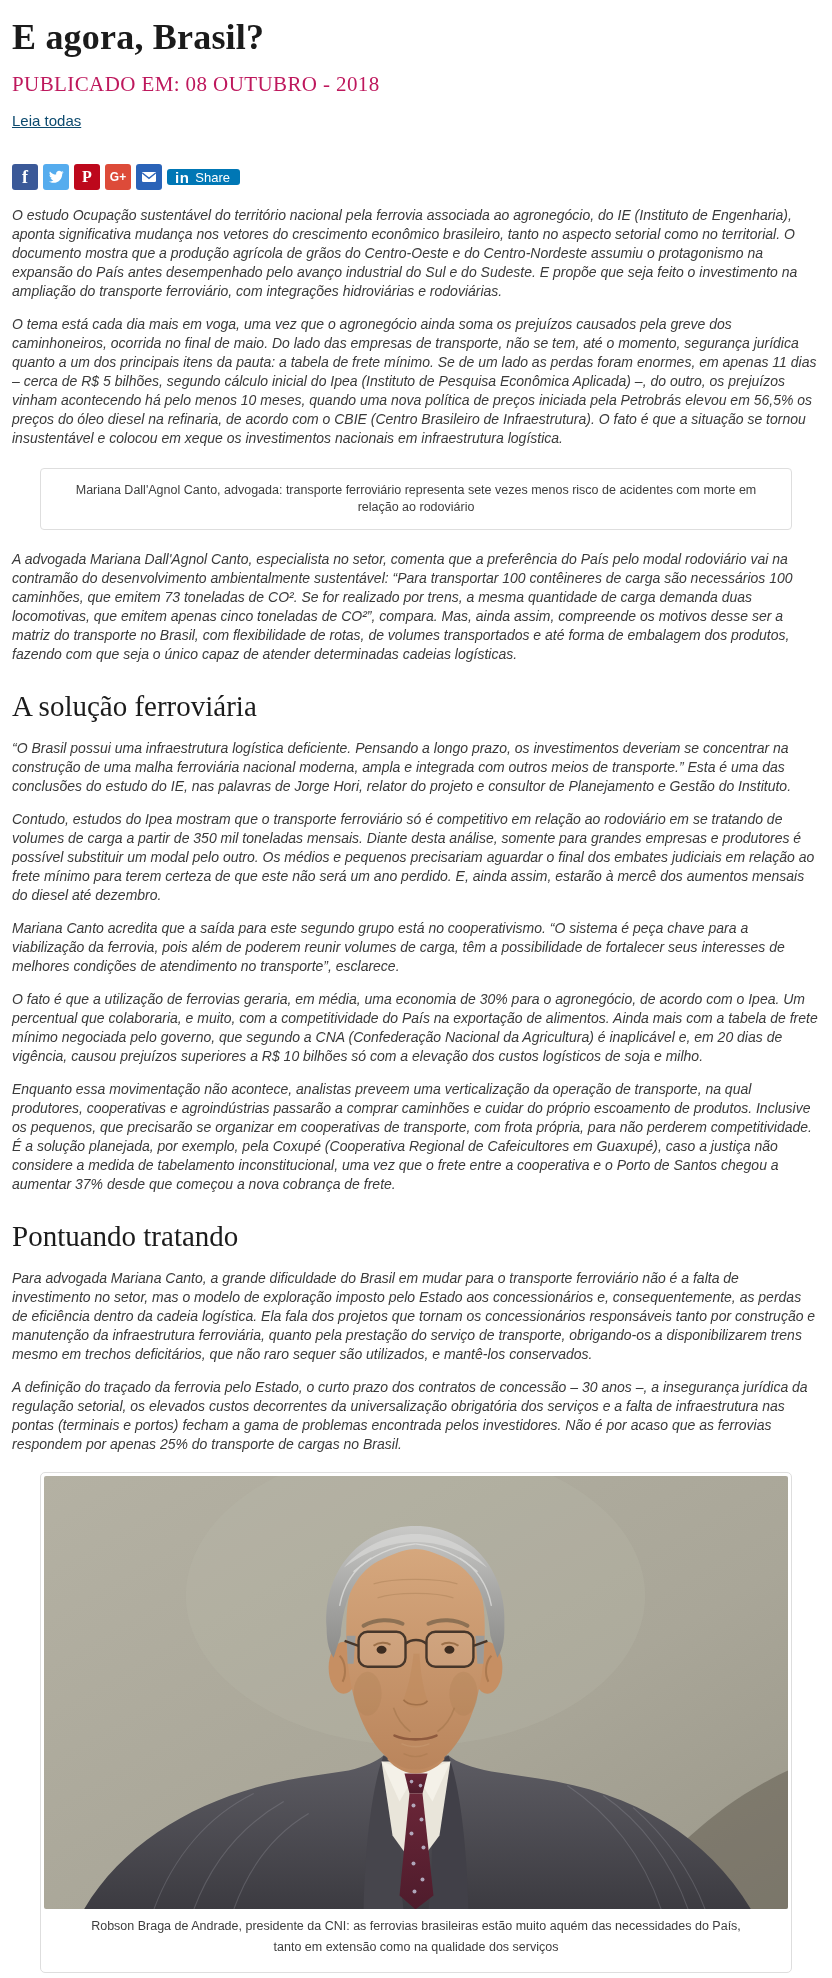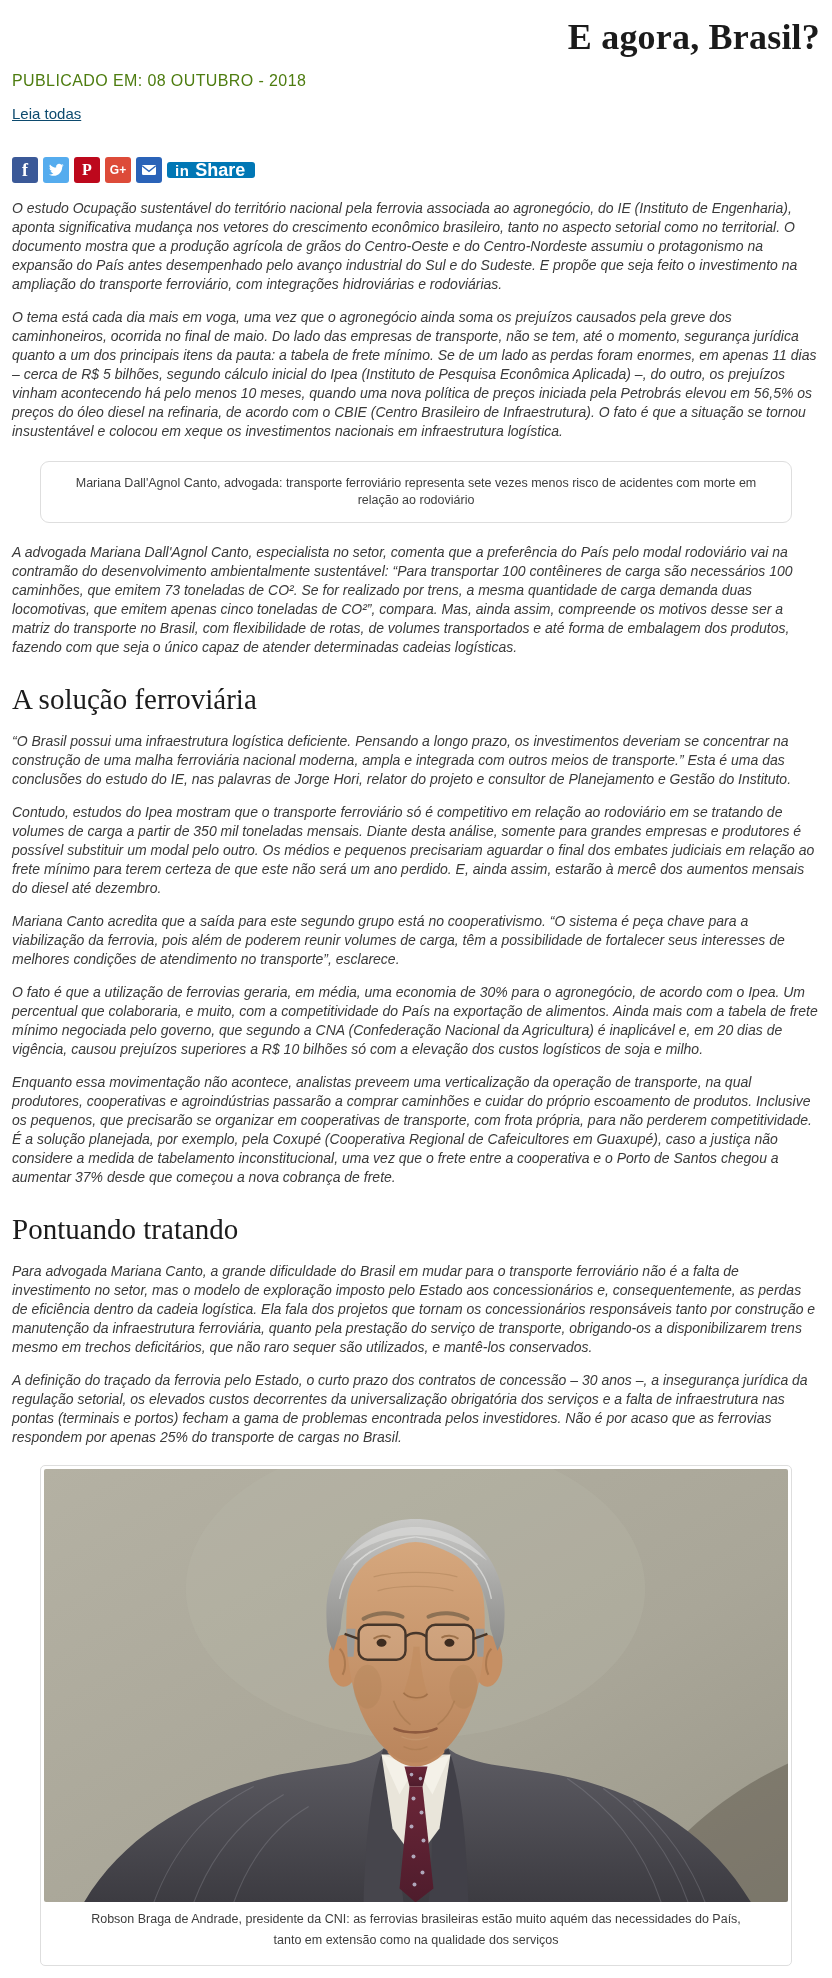--- a/index.html
+++ b/index.html
@@ -12,26 +12,25 @@
   .page{padding:10px 12px 30px 12px;}
 
   
   .article-title{
     font-family:"Liberation Serif", serif;
     font-size:36px;
     font-weight:700;
     color:#1b1b1b;
     margin:6px 0 14px 0;
     letter-spacing:.2px;
-    text-align:right;
   }
   .published{
-    font-family:Liberation Sans, sans-serif;
-    font-size:16px;
-    color:#4d7c0f;
+    font-family:Liberation Serif, serif;
+    font-size:21px;
+    color:#be185d;
     letter-spacing:.4px;
     margin:0 0 15px 0;
   }
   .read-all{
     display:inline-block;
     font-size:15px;
     color:#0c4a6e;
     text-decoration:underline;
     margin:0 0 35px 0;
     cursor:pointer;
@@ -49,42 +48,42 @@
   .share-btn.pinterest{background:#bd081c;font-weight:700;font-size:16px;font-family:"Liberation Serif",serif;}
   .share-btn.googleplus{background:#dd4b39;font-weight:700;font-size:12px;}
   .share-btn.email{background:#2a63b8;}
   .share-btn svg{display:block;}
   .linkedin-share{
     height:16px;background:#0077b5;border-radius:3px;
     display:flex;align-items:center;gap:6px;
     padding:0 10px 0 8px;color:#fff;cursor:pointer;
   }
   .linkedin-in{font-weight:700;font-size:15px;letter-spacing:.5px;}
-  .linkedin-label{font-size:18px;font-weight:700;}
+  .linkedin-label{font-size:13px;font-weight:400;}
 
   
   .para{
     font-size:14px;
     line-height:19px;
     margin:0 0 14px 0;
     color:#3a3a3a;
     font-style:italic;
   }
   .section-heading{
     font-family:"Liberation Serif", serif;
     font-size:29px;
     font-weight:400;
     color:#1b1b1b;
     margin:26px 0 16px 0;
   }
 
   
   .quote-box{
     border:1px solid #dedede;
-    border-radius:9px;
+    border-radius:4px;
     margin:20px 28px 20px 28px;
     padding:13px 18px;
     text-align:center;
     font-size:12.5px;
     line-height:17px;
     color:#3d3d3d;
     background:#fff;
   }
 
   

